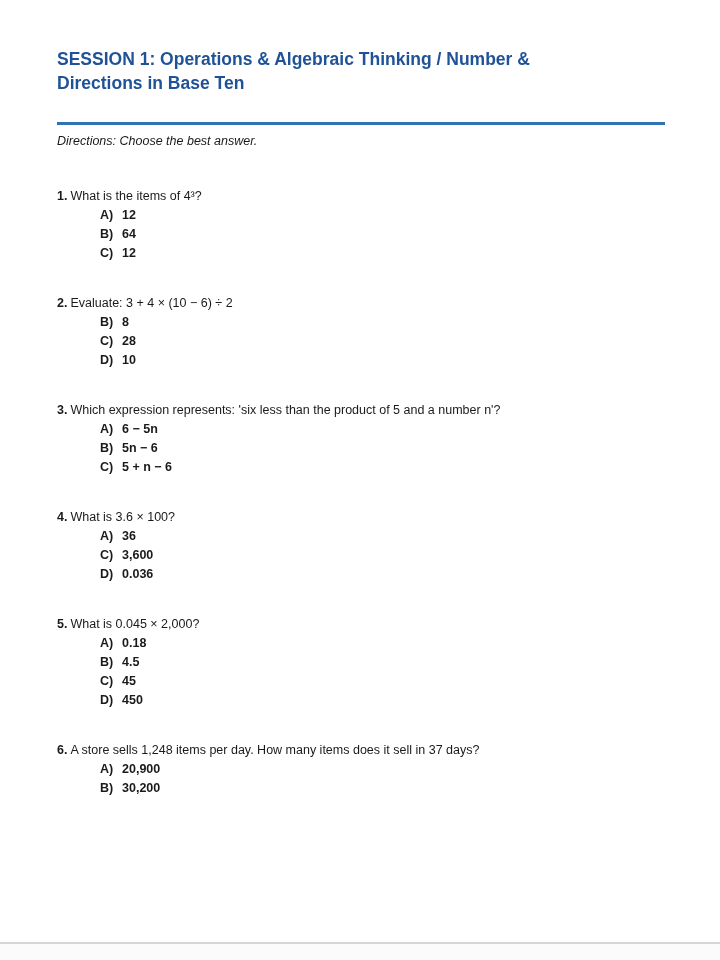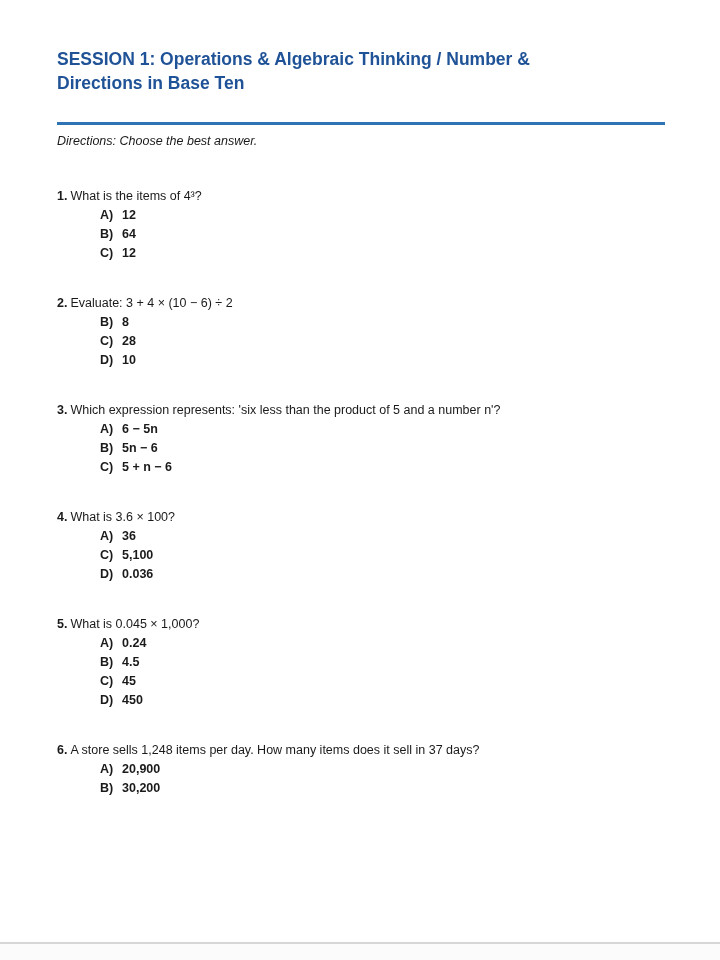--- a/index.html
+++ b/index.html
@@ -85,28 +85,28 @@
         <div class="options">
           <div class="option"><span class="opt-letter">A)</span><span class="opt-value">6 − 5n</span></div>
           <div class="option"><span class="opt-letter">B)</span><span class="opt-value">5n − 6</span></div>
           <div class="option"><span class="opt-letter">C)</span><span class="opt-value">5 + n − 6</span></div>
         </div>
       </section>
       <section class="question">
         <div class="q-head"><span class="q-num">4.</span><span class="q-text">What is 3.6 × 100?</span></div>
         <div class="options">
           <div class="option"><span class="opt-letter">A)</span><span class="opt-value">36</span></div>
-          <div class="option"><span class="opt-letter">C)</span><span class="opt-value">5,100</span></div>
+          <div class="option"><span class="opt-letter">C)</span><span class="opt-value">3,600</span></div>
           <div class="option"><span class="opt-letter">D)</span><span class="opt-value">0.036</span></div>
         </div>
       </section>
       <section class="question">
-        <div class="q-head"><span class="q-num">5.</span><span class="q-text">What is 0.045 × 1,000?</span></div>
+        <div class="q-head"><span class="q-num">5.</span><span class="q-text">What is 0.045 × 2,000?</span></div>
         <div class="options">
-          <div class="option"><span class="opt-letter">A)</span><span class="opt-value">0.24</span></div>
+          <div class="option"><span class="opt-letter">A)</span><span class="opt-value">0.18</span></div>
           <div class="option"><span class="opt-letter">B)</span><span class="opt-value">4.5</span></div>
           <div class="option"><span class="opt-letter">C)</span><span class="opt-value">45</span></div>
           <div class="option"><span class="opt-letter">D)</span><span class="opt-value">450</span></div>
         </div>
       </section>
       <section class="question">
         <div class="q-head"><span class="q-num">6.</span><span class="q-text">A store sells 1,248 items per day. How many items does it sell in 37 days?</span></div>
         <div class="options">
           <div class="option"><span class="opt-letter">A)</span><span class="opt-value">20,900</span></div>
           <div class="option"><span class="opt-letter">B)</span><span class="opt-value">30,200</span></div>

